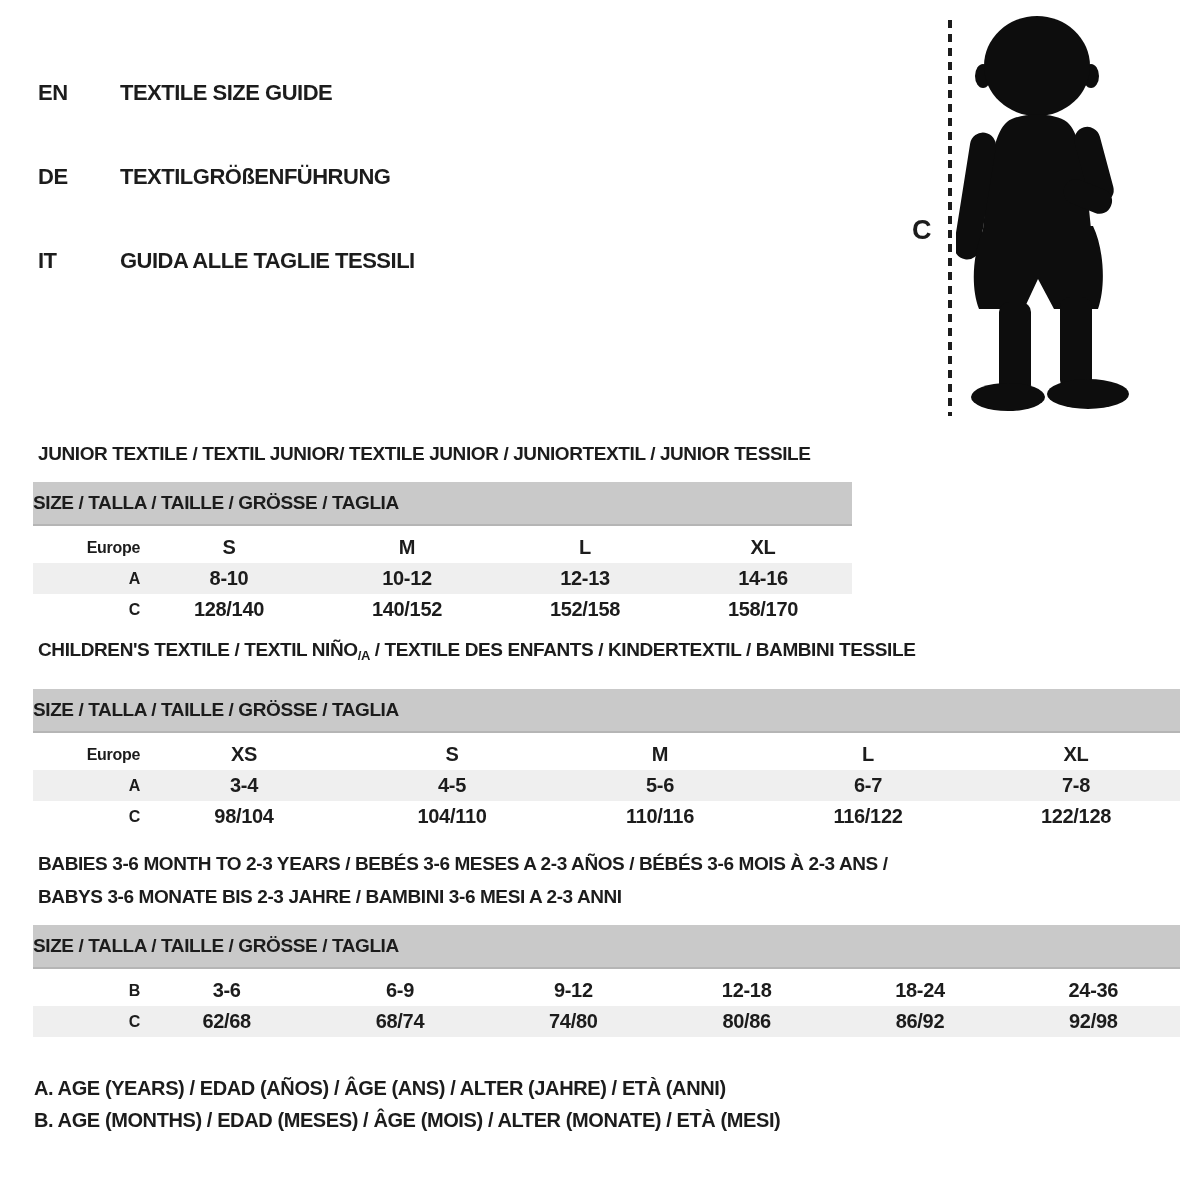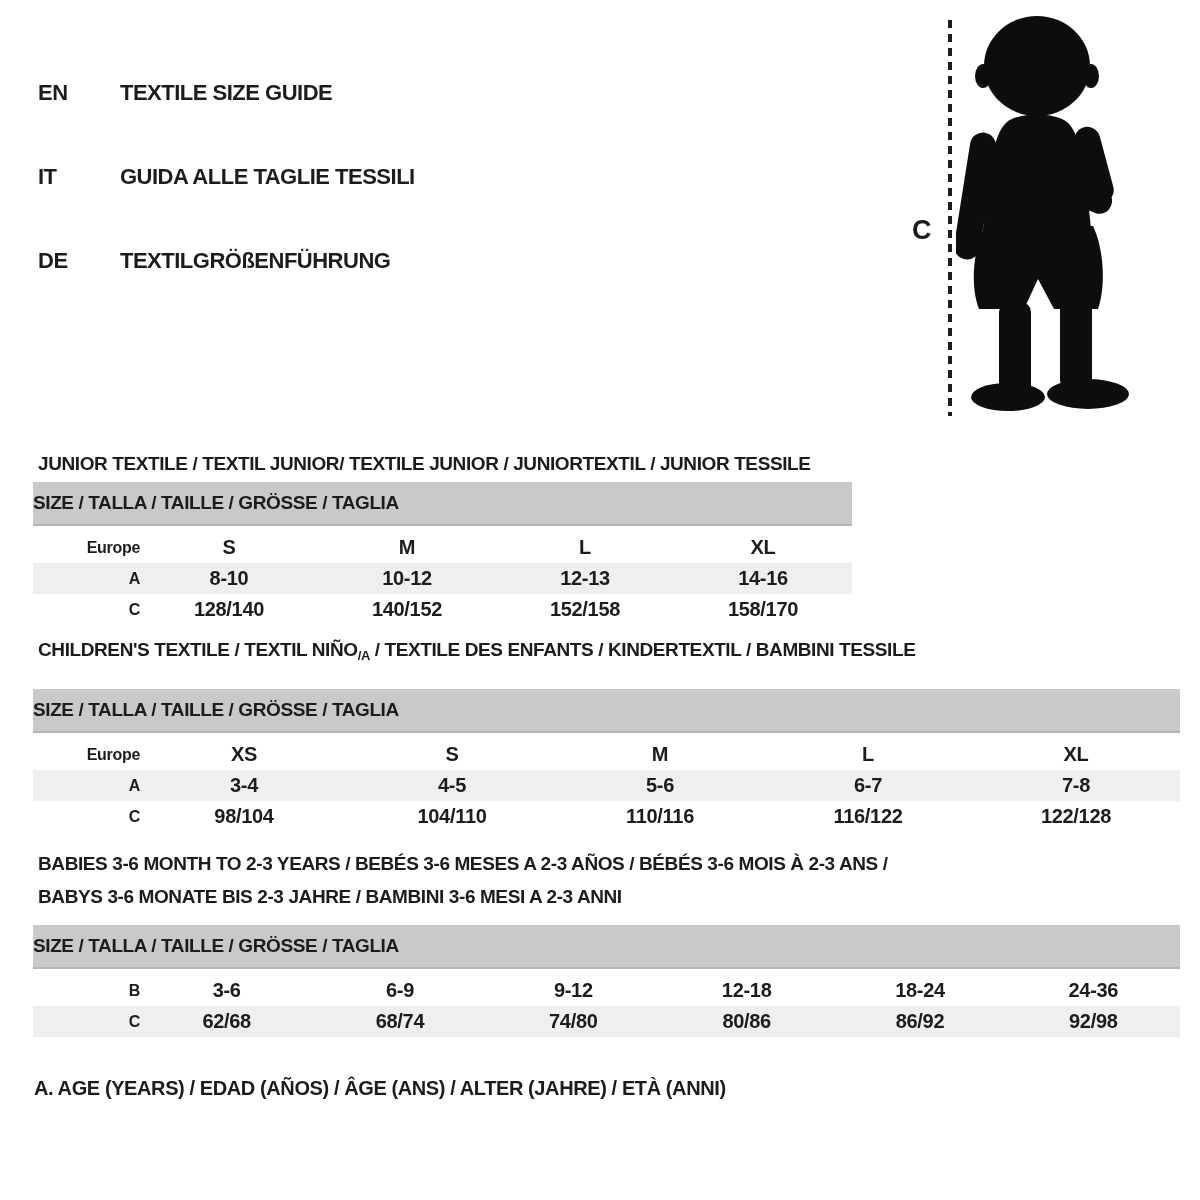--- a/index.html
+++ b/index.html
@@ -53,47 +53,47 @@
 <body>
 
 <div class="page">
 
   <div class="lang-header">
     <div class="lang-row">
       <span class="lang-code">EN</span>
       <span class="lang-label">TEXTILE SIZE GUIDE</span>
     </div>
     <div class="lang-row">
+      <span class="lang-code">DE</span>
+      <span class="lang-label">TEXTILGRÖßENFÜHRUNG</span>
+    </div>
+    <div class="lang-row">
       <span class="lang-code">IT</span>
       <span class="lang-label">GUIDA ALLE TAGLIE TESSILI</span>
-    </div>
-    <div class="lang-row">
-      <span class="lang-code">DE</span>
-      <span class="lang-label">TEXTILGRÖßENFÜHRUNG</span>
     </div>
   </div>
 
   <div class="height-line"></div>
   <div class="height-label">C</div>
   <svg class="baby" viewBox="0 0 192 408" xmlns="http://www.w3.org/2000/svg">
     <ellipse cx="27" cy="64" rx="8" ry="12"></ellipse>
     <ellipse cx="135" cy="64" rx="8" ry="12"></ellipse>
     <ellipse cx="81" cy="54" rx="53" ry="50"></ellipse>
     <path d="M51,110 C63,100 99,100 111,110 C122,119 128,147 132,187 L136,227 L26,227 L30,187 C34,147 40,119 51,110 Z"></path>
     <rect x="6" y="120" width="26" height="128" rx="13" transform="rotate(9 19 184)"></rect>
     <rect x="125" y="114" width="26" height="78" rx="13" transform="rotate(-15 138 153)"></rect>
     <rect x="107" y="172" width="50" height="25" rx="12" transform="rotate(22 132 184)"></rect>
     <path d="M29,214 L137,214 C148,237 150,274 142,297 L98,297 L82,267 L68,297 L23,297 C14,274 17,237 29,214 Z"></path>
     <rect x="43" y="290" width="32" height="93" rx="10"></rect>
     <rect x="104" y="285" width="32" height="93" rx="10"></rect>
     <ellipse cx="52" cy="385" rx="37" ry="14"></ellipse>
     <ellipse cx="132" cy="382" rx="41" ry="15"></ellipse>
   </svg>
 
-  <div class="sec-title" style="top:453px;">JUNIOR TEXTILE / TEXTIL JUNIOR/ TEXTILE JUNIOR / JUNIORTEXTIL / JUNIOR TESSILE</div>
+  <div class="sec-title" style="top:443px;">JUNIOR TEXTILE / TEXTIL JUNIOR/ TEXTILE JUNIOR / JUNIORTEXTIL / JUNIOR TESSILE</div>
   <div class="size-table" style="top:482px;width:819px;">
     <div class="size-bar">SIZE / TALLA / TAILLE / GRÖSSE / TAGLIA</div>
     <div class="trow cols4">
       <span class="rlabel">Europe</span>
       <span class="cell">S</span>
       <span class="cell">M</span>
       <span class="cell">L</span>
       <span class="cell">XL</span>
     </div>
     <div class="trow cols4 alt">
@@ -164,15 +164,16 @@
       <span class="cell">68/74</span>
       <span class="cell">74/80</span>
       <span class="cell">80/86</span>
       <span class="cell">86/92</span>
       <span class="cell">92/98</span>
     </div>
   </div>
 
   <div class="legend">
     <div class="legend-line">A. AGE (YEARS) / EDAD (AÑOS) / ÂGE (ANS) / ALTER (JAHRE) / ETÀ (ANNI)</div>
+    <div class="legend-line">B. AGE (MONTHS) / EDAD (MESES) / ÂGE (MOIS) / ALTER (MONATE) / ETÀ (MESI)</div>
   </div>
 
 </div>
 
 </body></html>

